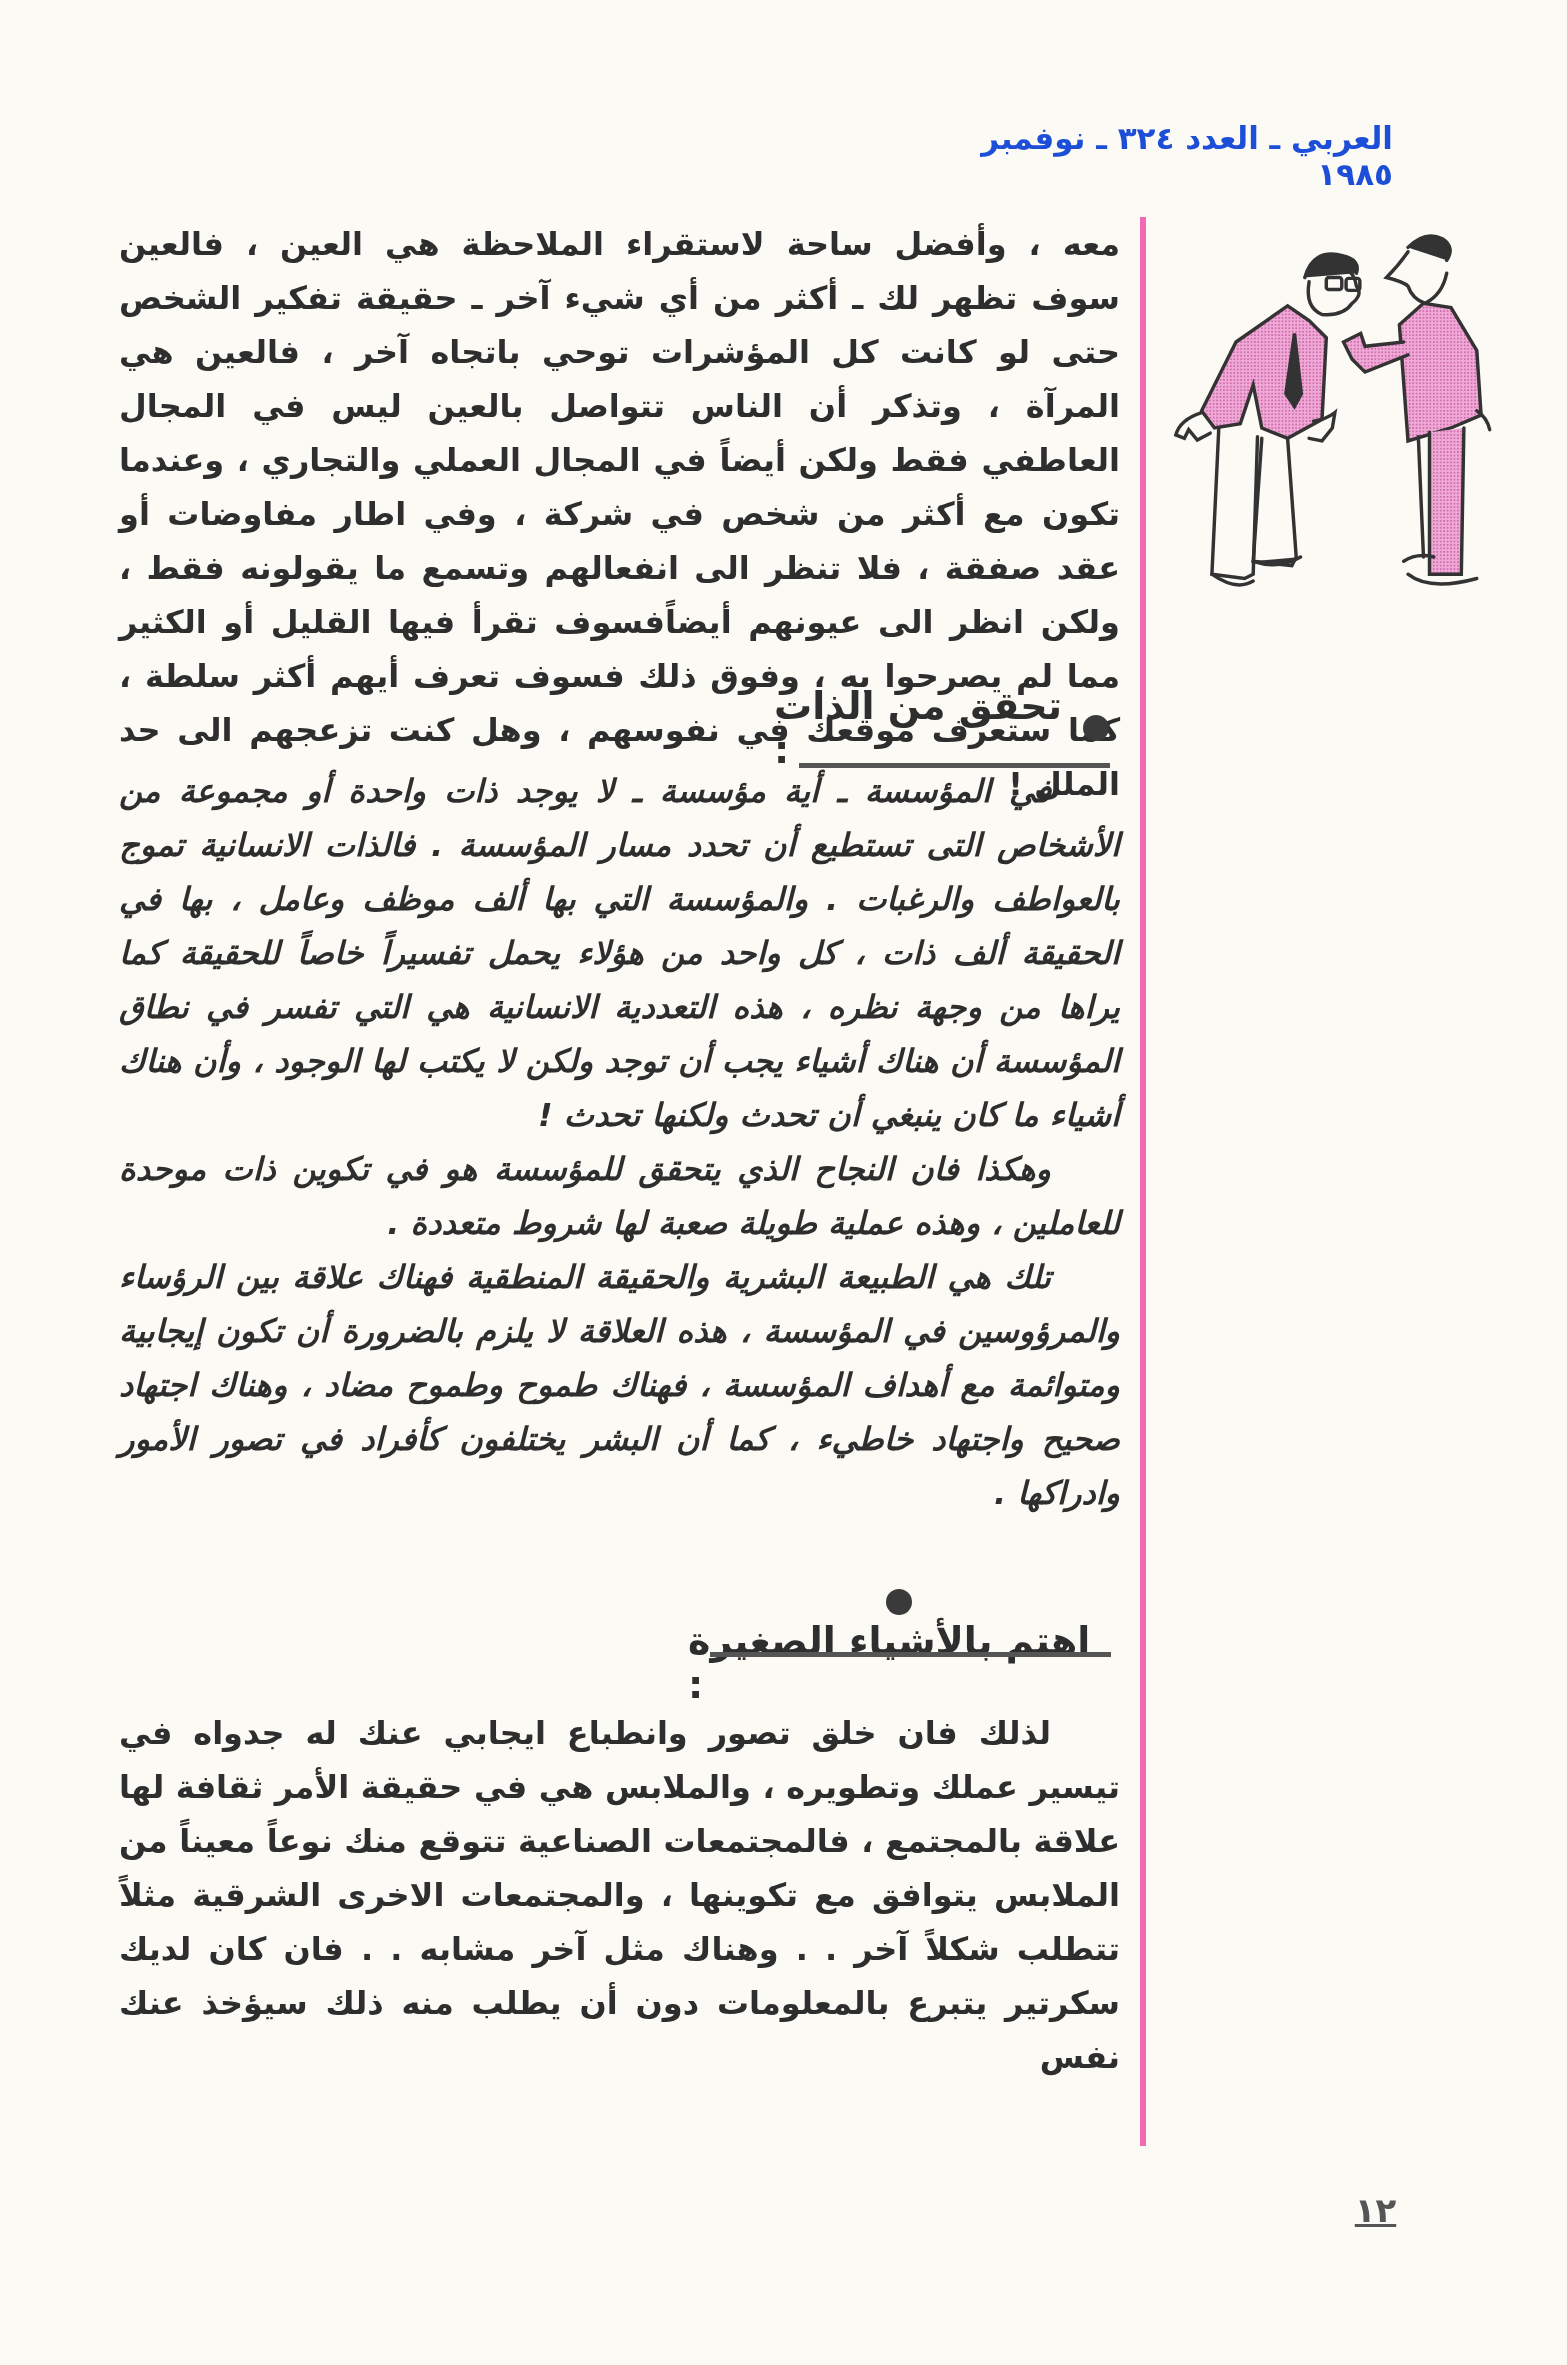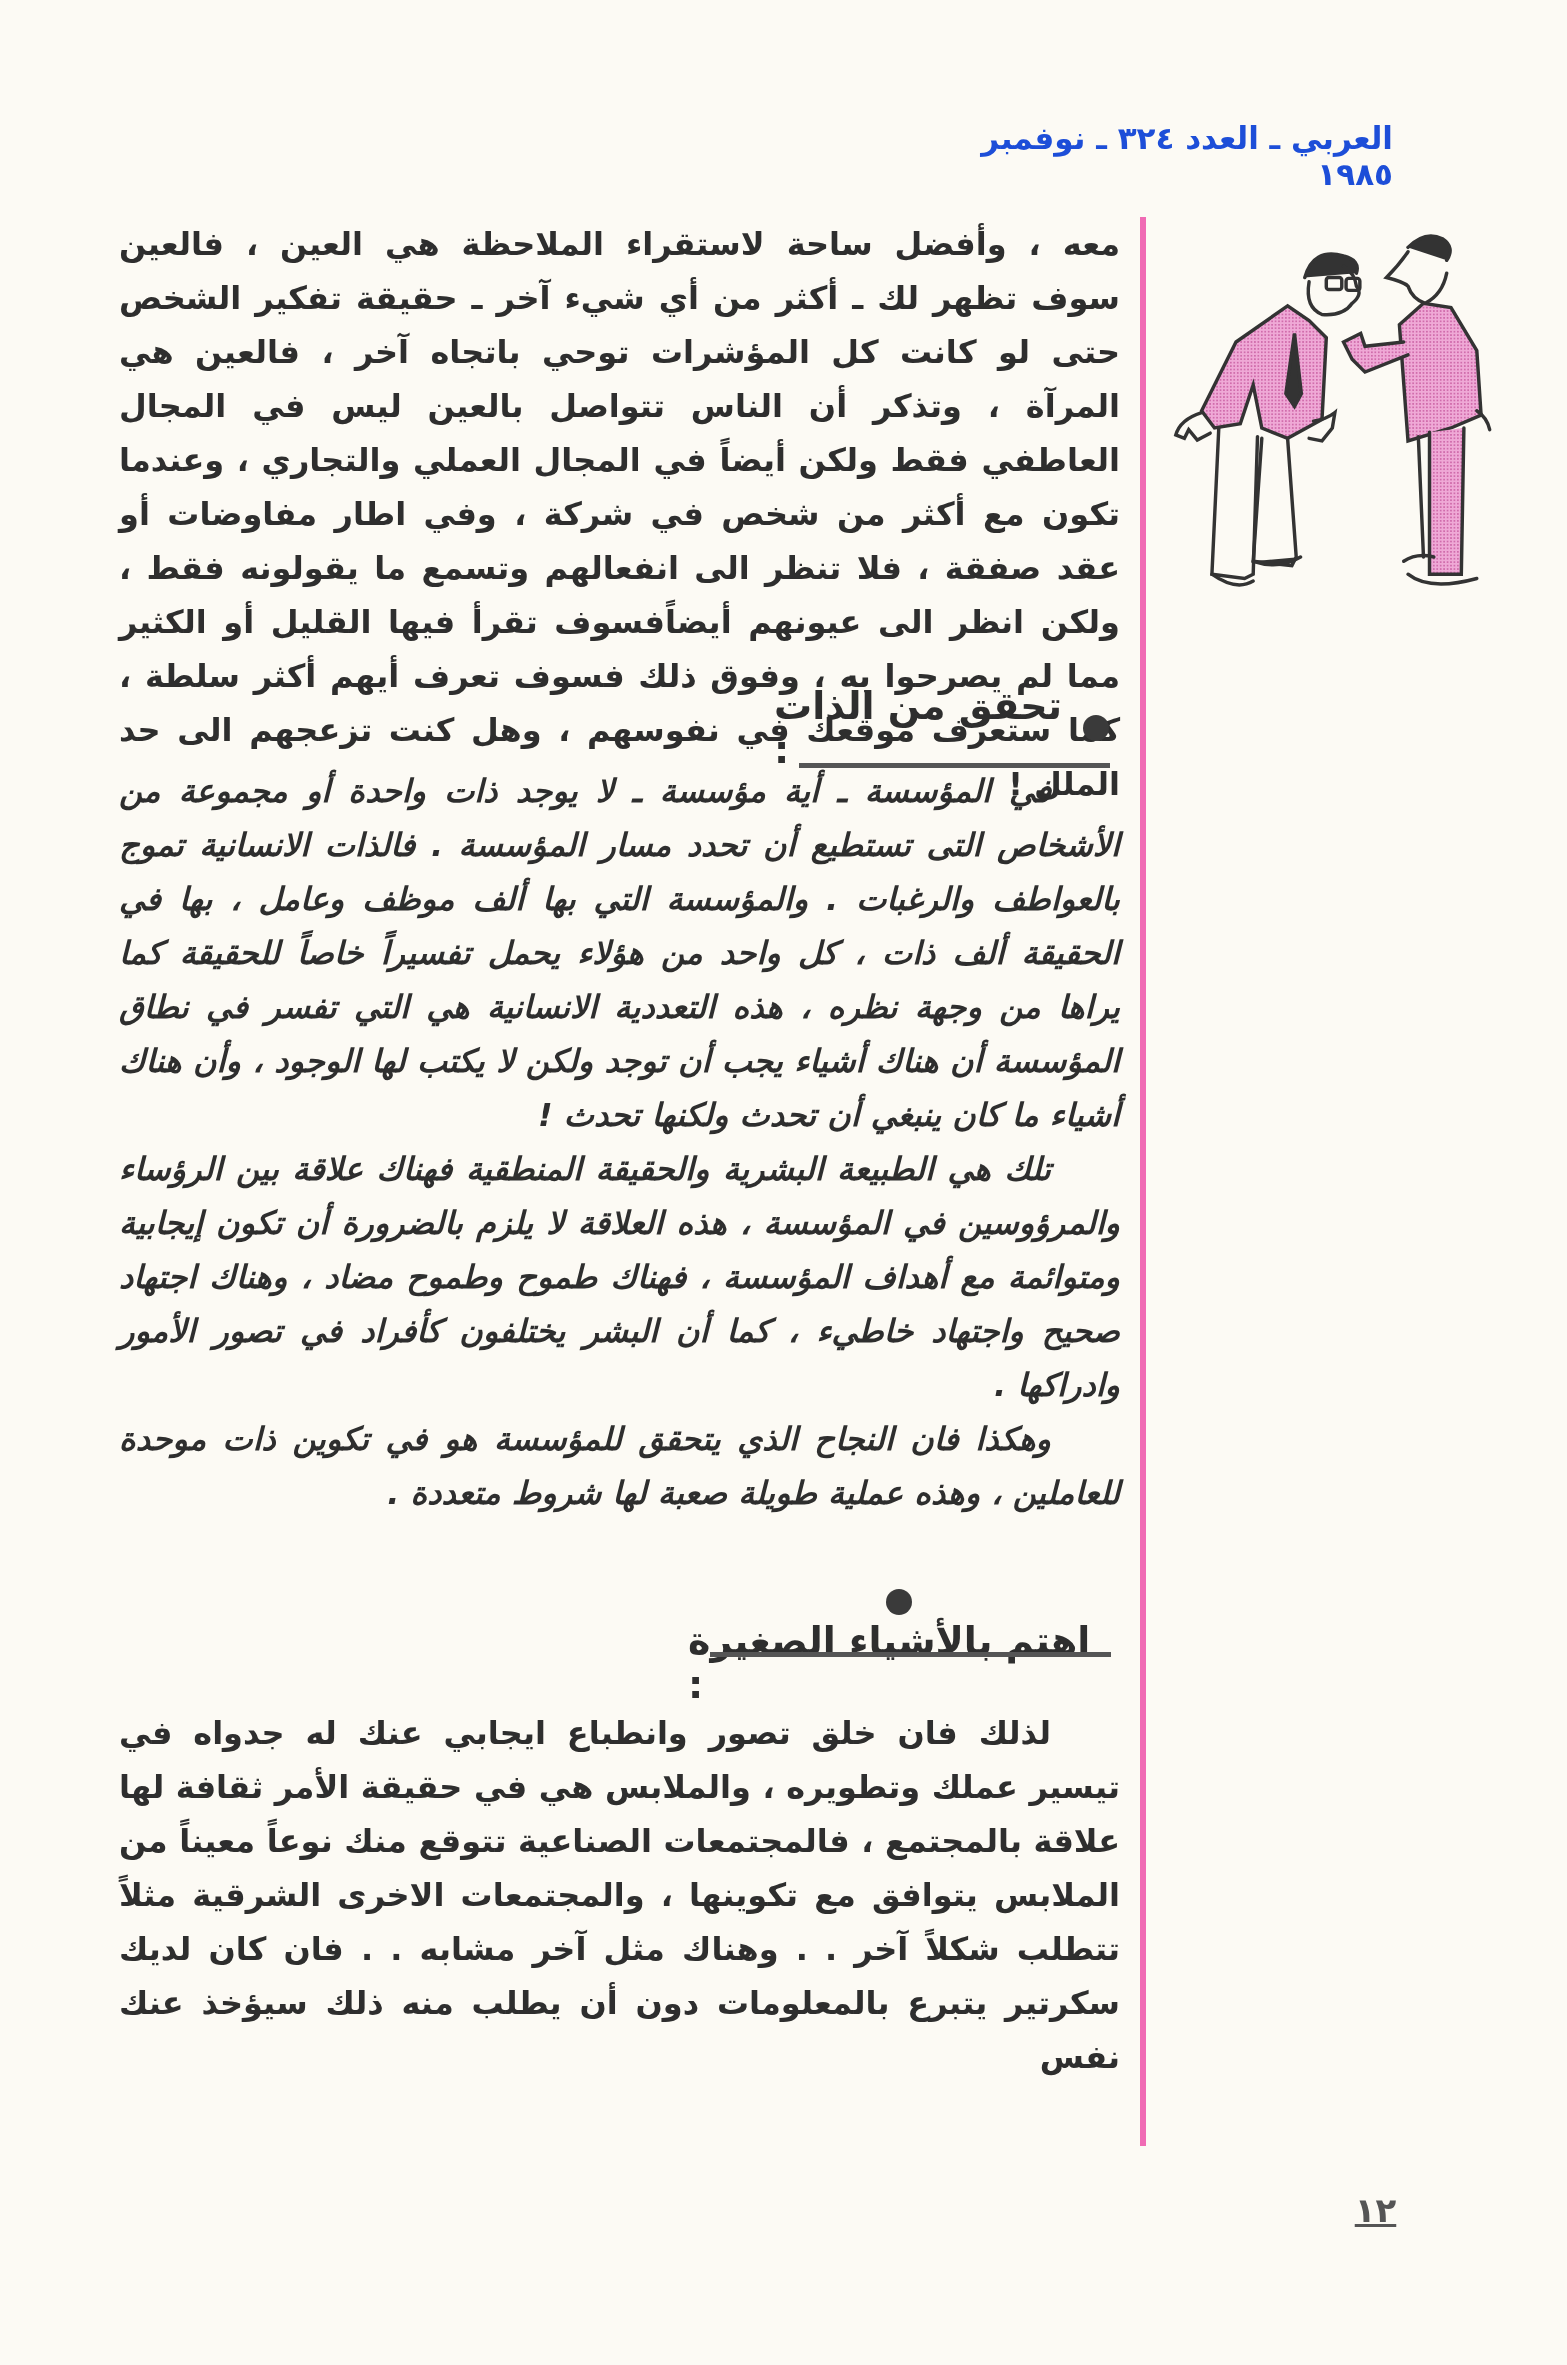--- a/index.html
+++ b/index.html
@@ -113,22 +113,22 @@
 </div>
 
 <div class="abs section-heading h1">
   <span class="bullet"></span>
   <span>تحقق من الذات :</span>
 </div>
 <div class="abs rule rule1"></div>
 
 <div class="abs column col2">
   <p class="indent">في المؤسسة ـ أية مؤسسة ـ لا يوجد ذات واحدة أو مجموعة من الأشخاص التى تستطيع أن تحدد مسار المؤسسة . فالذات الانسانية تموج بالعواطف والرغبات . والمؤسسة التي بها ألف موظف وعامل ، بها في الحقيقة ألف ذات ، كل واحد من هؤلاء يحمل تفسيراً خاصاً للحقيقة كما يراها من وجهة نظره ، هذه التعددية الانسانية هي التي تفسر في نطاق المؤسسة أن هناك أشياء يجب أن توجد ولكن لا يكتب لها الوجود ، وأن هناك أشياء ما كان ينبغي أن تحدث ولكنها تحدث !</p>
+  <p class="indent">وهكذا فان النجاح الذي يتحقق للمؤسسة هو في تكوين ذات موحدة للعاملين ، وهذه عملية طويلة صعبة لها شروط متعددة .</p>
   <p class="indent">تلك هي الطبيعة البشرية والحقيقة المنطقية فهناك علاقة بين الرؤساء والمرؤوسين في المؤسسة ، هذه العلاقة لا يلزم بالضرورة أن تكون إيجابية ومتوائمة مع أهداف المؤسسة ، فهناك طموح وطموح مضاد ، وهناك اجتهاد صحيح واجتهاد خاطيء ، كما أن البشر يختلفون كأفراد في تصور الأمور وادراكها .</p>
-  <p class="indent">وهكذا فان النجاح الذي يتحقق للمؤسسة هو في تكوين ذات موحدة للعاملين ، وهذه عملية طويلة صعبة لها شروط متعددة .</p>
 </div>
 
 <div class="abs section-heading h2">
   <span class="bullet"></span>
   <span>اهتم بالأشياء الصغيرة :</span>
 </div>
 <div class="abs rule rule2"></div>
 
 <div class="abs column col3">
   <p class="indent">لذلك فان خلق تصور وانطباع ايجابي عنك له جدواه في تيسير عملك وتطويره ، والملابس هي في حقيقة الأمر ثقافة لها علاقة بالمجتمع ، فالمجتمعات الصناعية تتوقع منك نوعاً معيناً من الملابس يتوافق مع تكوينها ، والمجتمعات الاخرى الشرقية مثلاً تتطلب شكلاً آخر . . وهناك مثل آخر مشابه . . فان كان لديك سكرتير يتبرع بالمعلومات دون أن يطلب منه ذلك سيؤخذ عنك نفس</p>

